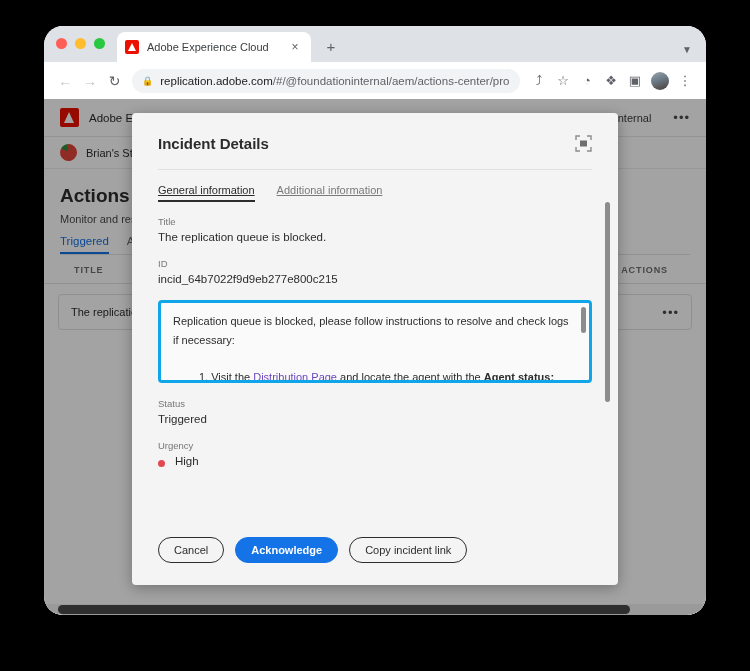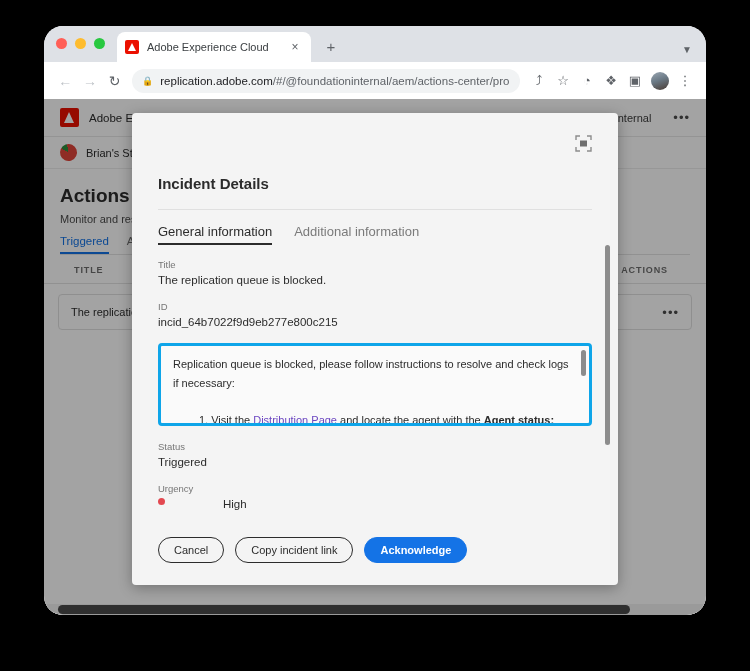--- a/index.html
+++ b/index.html
@@ -341,44 +341,44 @@
   }
   #modal-header {
     padding: 22px 26px 0 26px;
     display: flex;
     align-items: flex-start;
   }
   #modal-title {
     font-size: 15px;
     font-weight: bold;
     color: #2c2c2c;
-    margin-top: 40px;
   }
   #expand-btn {
     margin-left: auto;
     width: 17px; height: 17px;
     cursor: pointer;
     position: relative;
   }
   #modal-divider {
     height: 1px;
     background: #e0e0e0;
     margin: 17px 26px 0 26px;
   }
   #modal-tabs {
     display: flex;
     gap: 22px;
     padding: 14px 26px 0 26px;
   }
   .mtab {
-    font-size: 13px;
+    font-size: 11px;
     color: #7a7a7a;
     padding-bottom: 6px;
     cursor: pointer;
     position: relative;
+    text-decoration: underline;
   }
   .mtab.active { color: #2c2c2c; }
   .mtab.active::after {
     content: "";
     position: absolute;
     left: 0; right: 0; bottom: 0;
     height: 2px;
     background: #2c2c2c;
   }
   #modal-body {
@@ -427,21 +427,21 @@
     position: absolute;
     right: 3px;
     top: 4px;
     width: 5px;
     height: 26px;
     background: #8c8c8c;
     border-radius: 3px;
     cursor: pointer;
   }
 
-  #urgency-row { display: flex; align-items: flex-start; gap: 48px; }
+  #urgency-row { display: flex; align-items: flex-end; }
   #urgency-dot {
     width: 7px; height: 7px;
     border-radius: 50%;
     background: #e34850;
     margin-right: 10px;
     flex: 0 0 auto;
   }
 
   #modal-scrollbar {
     position: absolute;
@@ -636,21 +636,21 @@
               <div id="urgency-dot"></div>
               <div class="field-value">High</div>
             </div>
           </div>
 
           <div id="modal-scrollbar"></div>
         </div>
 
         <div id="modal-footer">
           <div class="btn btn-secondary">Cancel</div>
+          <div class="btn btn-primary">Acknowledge</div>
           <div class="btn btn-secondary">Copy incident link</div>
-          <div class="btn btn-primary">Acknowledge</div>
         </div>
 
       </div>
     </div>
 
   </div>
 </div>
 
 </body></html>

